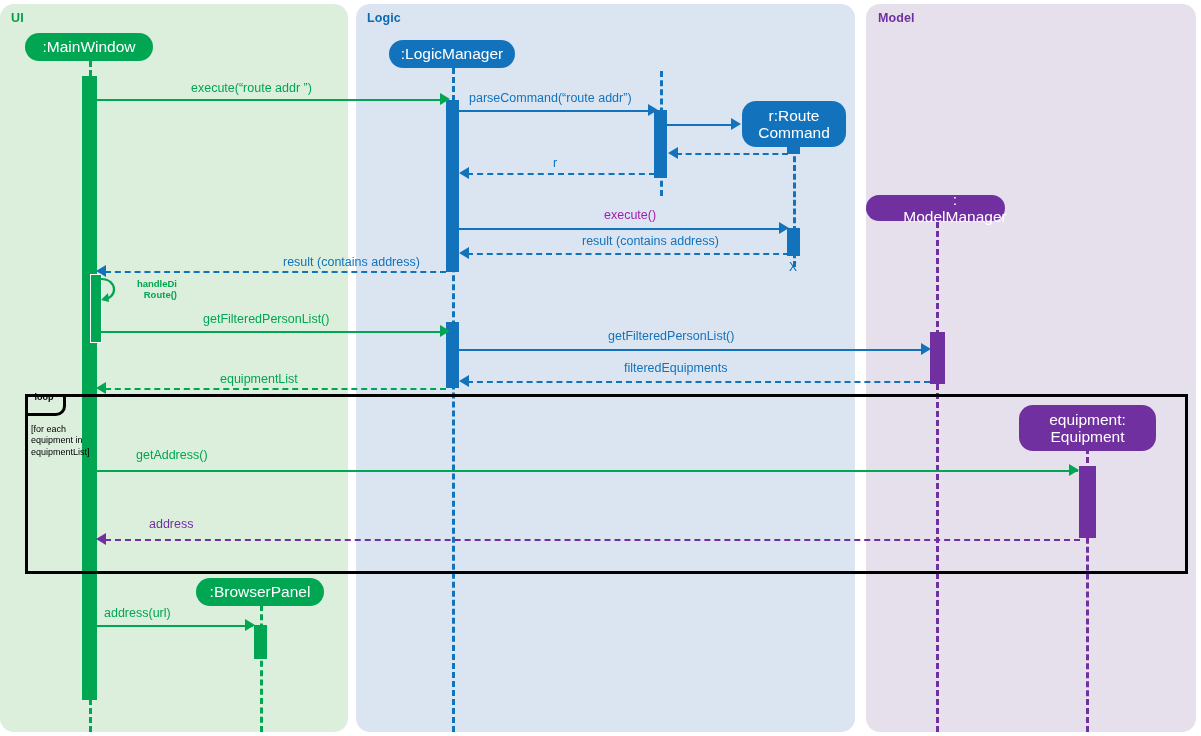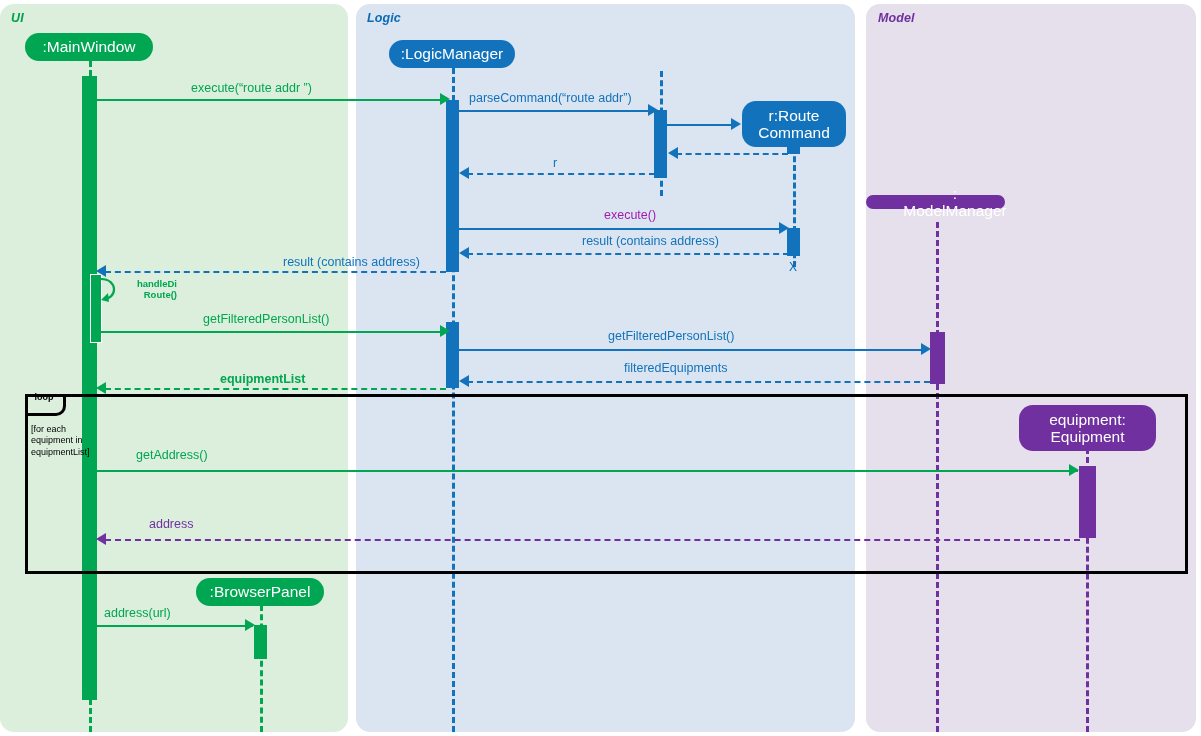--- a/index.html
+++ b/index.html
@@ -19,21 +19,20 @@
     position: absolute;
     border-radius: 14px;
     box-sizing: border-box;
   }
   .partition-label {
     position: absolute;
     font-size: 12.5px;
     font-weight: bold;
     letter-spacing: .1px;
     white-space: nowrap;
-    font-style: italic;
   }
   
   .lifeline {
     position: absolute;
     width: 0;
     border-left-width: 3px;
     border-left-style: dashed;
   }
   
   .objbox {
@@ -151,21 +150,21 @@
   <div class="objbox" style="left:389px; top:40px; width:126px; height:28px; background:#1273bc;">
     <span>:LogicManager</span>
   </div>
 
 
   <div class="objbox" style="left:742px; top:101px; width:104px; height:46px; background:#1273bc;">
     <span>r:Route
 Command</span>
   </div>
 
-  <div class="objbox" style="left:866px; top:195px; width:139px; height:14px; background:#7030a0;padding-left:43px;">
+  <div class="objbox" style="left:866px; top:195px; width:139px; height:26px; background:#7030a0;padding-left:43px;">
     <span>: ModelManager</span>
   </div>
 
   <div class="objbox" style="left:1019px; top:405px; width:137px; height:46px; background:#7030a0;">
     <span>equipment:
 Equipment</span>
   </div>
 
   <div class="activation" style="left:82px; top:76px; width:15px; height:624px; background:#00a651;"></div>
 
@@ -238,21 +237,21 @@
   <div class="msgline" style="left:459px; top:349px; width:468px; border-top-color:#1273bc;"></div>
   <div class="arrowhead" style="left:921px; top:343px; border-left:10px solid #1273bc; border-top:6px solid transparent; border-bottom:6px solid transparent;"></div>
   <div class="msglabel" style="left:608px; top:329px; color:#1273bc;">getFilteredPersonList()</div>
 
   <div class="msgline dashed" style="left:467px; top:381px; width:463px; border-top-color:#1273bc;"></div>
   <div class="arrowhead" style="left:459px; top:375px; border-right:10px solid #1273bc; border-top:6px solid transparent; border-bottom:6px solid transparent;"></div>
   <div class="msglabel" style="left:624px; top:361px; color:#1273bc;">filteredEquipments</div>
 
   <div class="msgline dashed" style="left:105px; top:388px; width:341px; border-top-color:#00a651;"></div>
   <div class="arrowhead" style="left:96px; top:382px; border-right:10px solid #00a651; border-top:6px solid transparent; border-bottom:6px solid transparent;"></div>
-  <div class="msglabel" style="left:220px; top:372px; color:#00a651;font-weight:bold;">equipmentList</div>
+  <div class="msglabel" style="left:220px; top:372px; color:#00a651;">equipmentList</div>
 
   <div class="msgline" style="left:97px; top:470px; width:981px; border-top-color:#00a651;"></div>
   <div class="arrowhead" style="left:1069px; top:464px; border-left:10px solid #00a651; border-top:6px solid transparent; border-bottom:6px solid transparent;"></div>
   <div class="msglabel" style="left:136px; top:448px; color:#00a651;">getAddress()</div>
 
   <div class="msgline dashed" style="left:105px; top:539px; width:975px; border-top-color:#7030a0;"></div>
   <div class="arrowhead" style="left:96px; top:533px; border-right:10px solid #7030a0; border-top:6px solid transparent; border-bottom:6px solid transparent;"></div>
   <div class="msglabel" style="left:149px; top:517px; color:#7030a0;">address</div>
 
   <div class="msgline" style="left:97px; top:625px; width:156px; border-top-color:#00a651;"></div>

